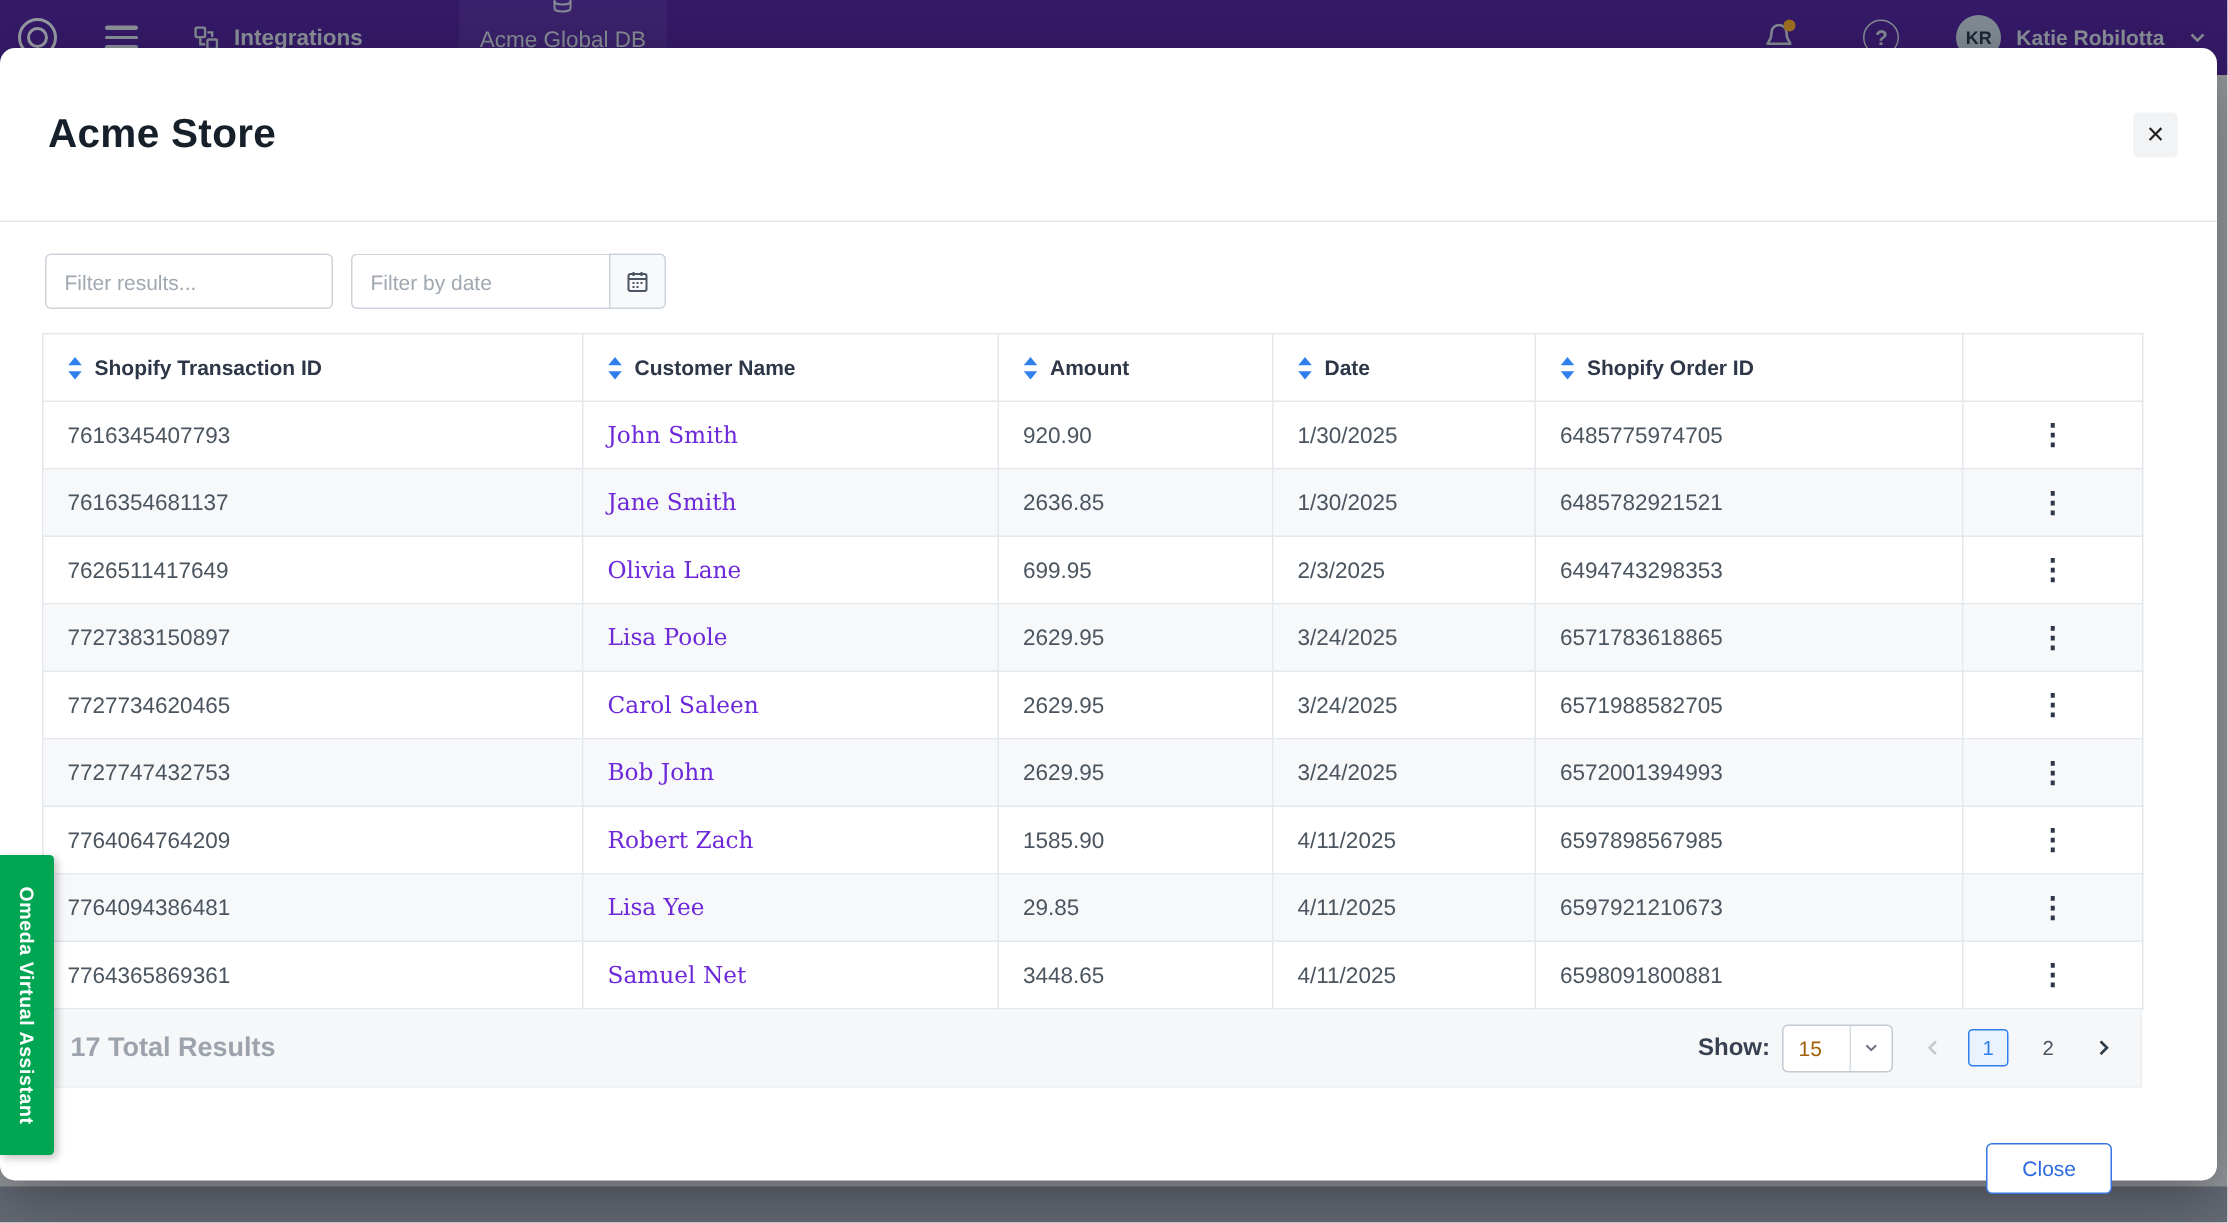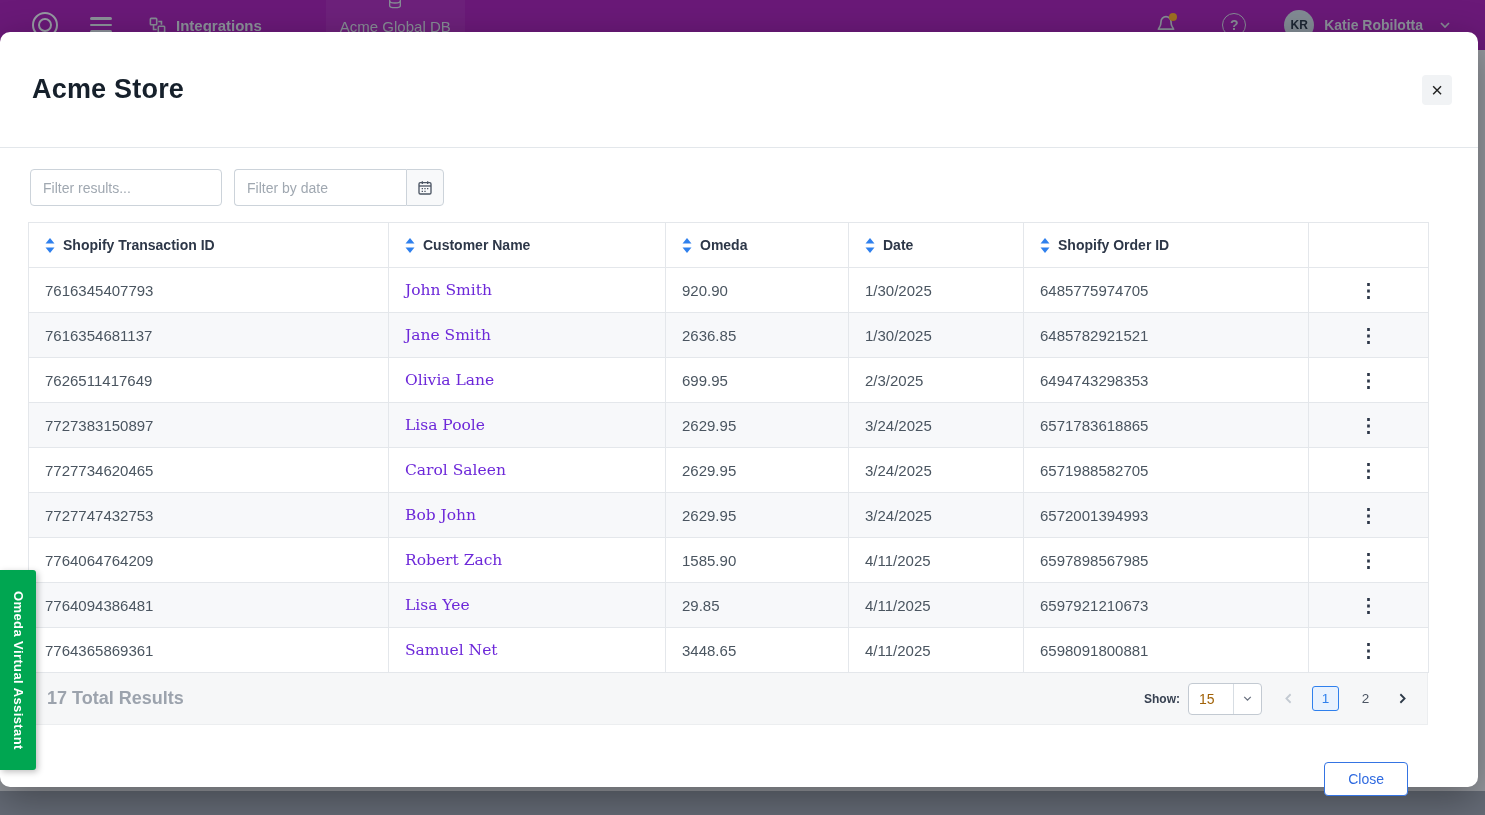--- a/index.html
+++ b/index.html
@@ -7,23 +7,23 @@
   body {
     font-family: "Liberation Sans", sans-serif;
     background: #e8eaed;
     position: relative;
     color: #333;
   }
 
   
   .topbar {
     position: absolute; top: 0; left: 0; right: 0; height: 50px;
-    background: #a21caf;
+    background: #4c1d95;
     display: flex; align-items: center;
-    padding: 0 32px;
+    padding: 0 12px;
     z-index: 0;
   }
   .topbar .left, .topbar .right { display: flex; align-items: center; }
   .topbar .right { margin-left: auto; }
   .logo-circle {
     width: 26px; height: 26px; border: 2.5px solid #e8edf2; border-radius: 50%;
     display: flex; align-items: center; justify-content: center; margin-right: 32px;
   }
   .logo-circle::after { content: ""; width: 10px; height: 10px; border: 2.5px solid #e8edf2; border-radius: 50%; }
   .hamburger { width: 22px; display: flex; flex-direction: column; gap: 4px; margin-right: 36px; cursor: pointer; }
@@ -109,21 +109,21 @@
   }
 
   .table-footer {
     width: 1400px; height: 52px; background: #f6f7f8;
     display: flex; align-items: center; justify-content: space-between;
     padding: 0 14px 0 18px; border: 1px solid #eceef0; border-top: none;
   }
   .total-results { color: #9ca3ad; font-size: 18px; font-weight: 700; }
   .footer-right { display: flex; align-items: center; gap: 16px; }
   .show-group { display: flex; align-items: center; gap: 8px; }
-  .show-label { font-size: 12px; color: #374151; font-weight: 600; }
+  .show-label { font-size: 16px; color: #374151; font-weight: 600; }
   .page-size-select {
     width: 74px; height: 32px; border: 1px solid #c3cad2; border-radius: 4px; background: #fff;
     display: flex; align-items: center; justify-content: space-between; cursor: pointer;
     padding-left: 10px; overflow: hidden;
   }
   .page-size-value { font-size: 14px; color: #a16207; }
   .select-chevron {
     width: 28px; height: 100%; display: flex; align-items: center; justify-content: center;
     border-left: 1px solid #d7dde3; color: #6b7280;
   }
@@ -269,21 +269,21 @@
                 </svg>
             <span>Customer Name</span>
               </span>
             </th>
           <th>
               <span class="th-inner">
             <svg class="sort-icon" width="10" height="15" viewBox="0 0 10 15" fill="#2F80ED">
                   <path d="M5 0 L9.5 5.5 H0.5 Z"></path>
                   <path d="M5 15 L0.5 9.5 H9.5 Z"></path>
                 </svg>
-            <span>Omeda</span>
+            <span>Amount</span>
               </span>
             </th>
           <th>
               <span class="th-inner">
             <svg class="sort-icon" width="10" height="15" viewBox="0 0 10 15" fill="#2F80ED">
                   <path d="M5 0 L9.5 5.5 H0.5 Z"></path>
                   <path d="M5 15 L0.5 9.5 H9.5 Z"></path>
                 </svg>
             <span>Date</span>
               </span>

